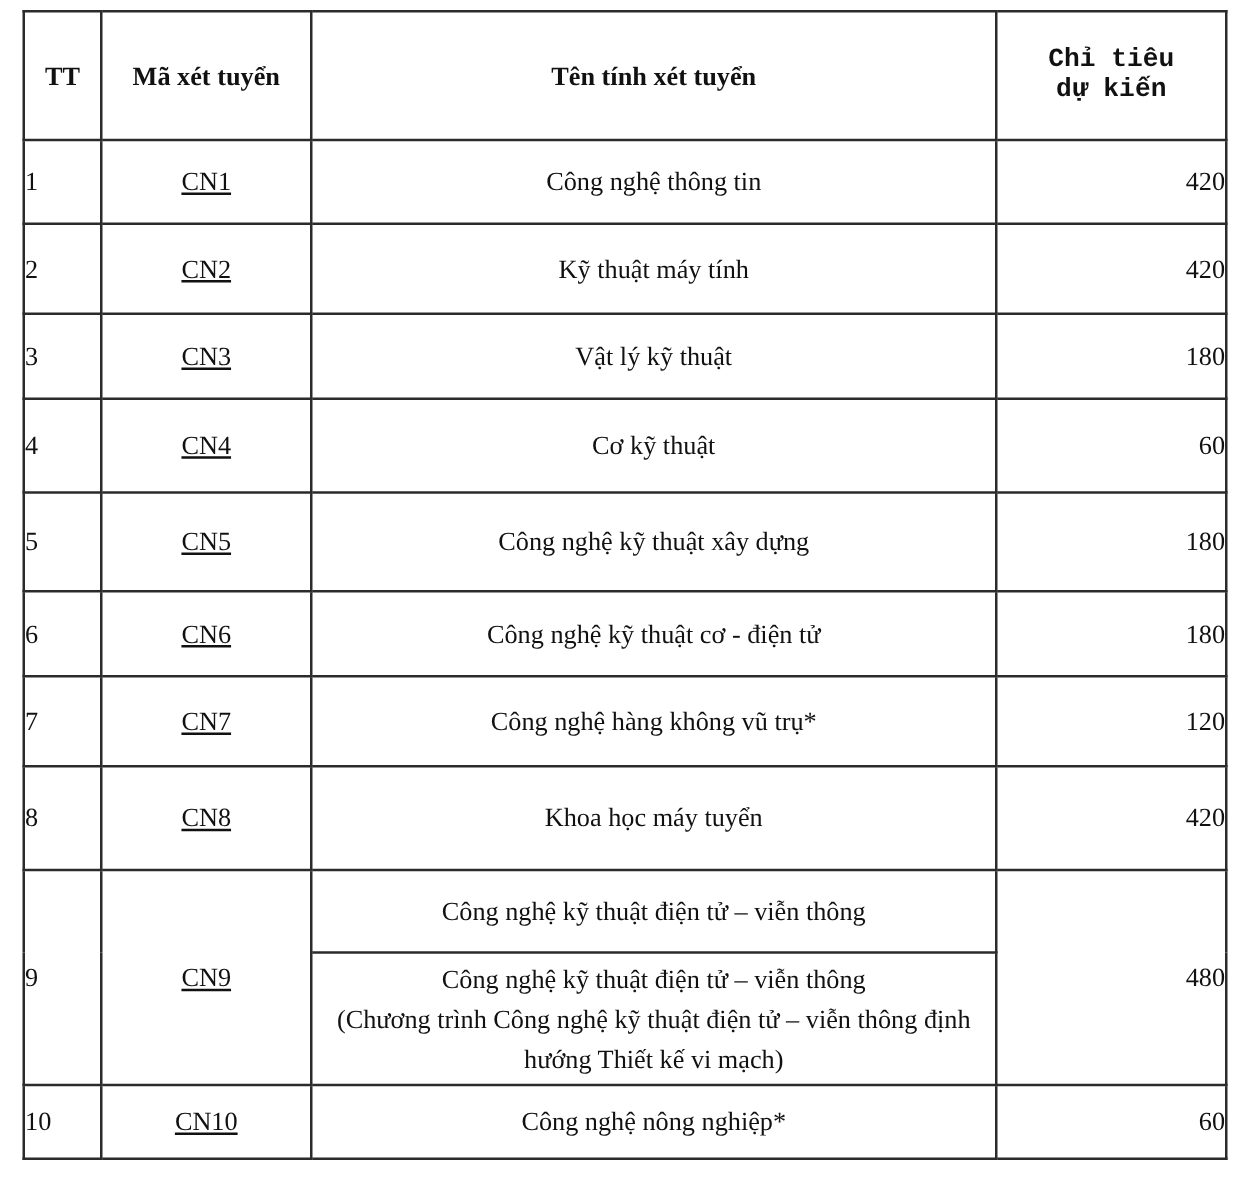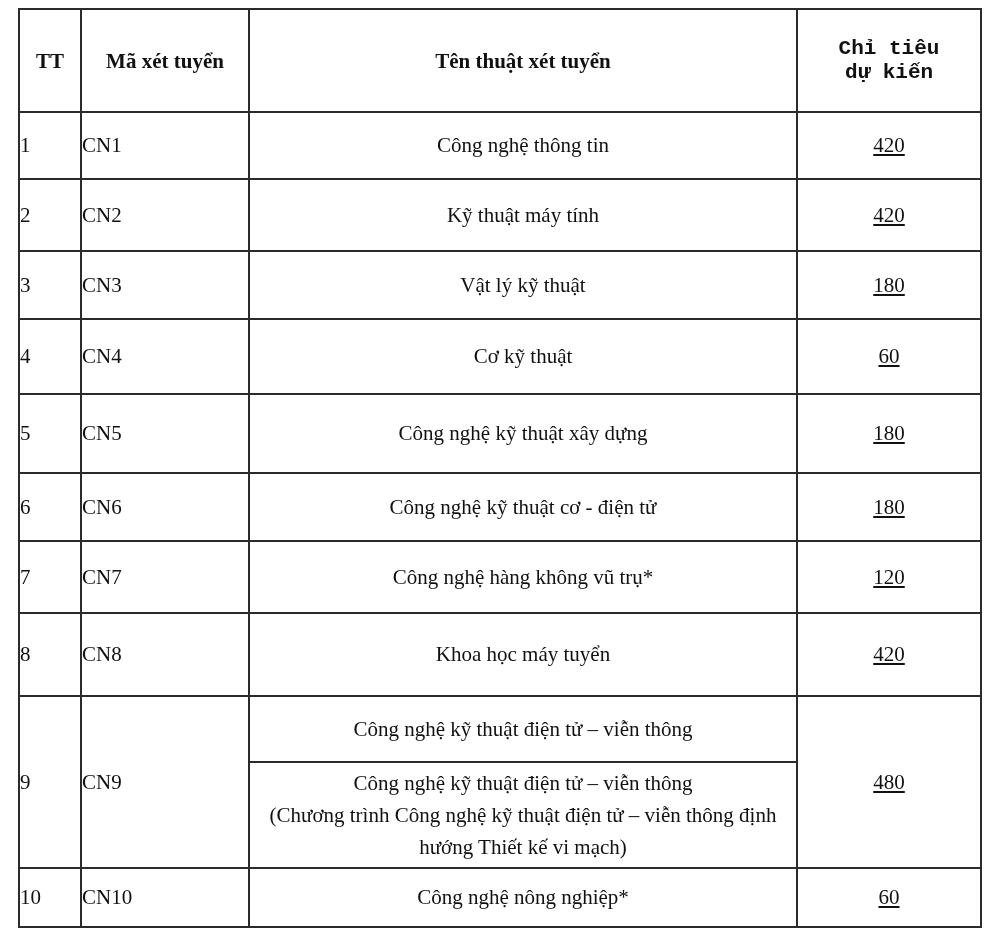--- a/index.html
+++ b/index.html
@@ -29,40 +29,40 @@
       padding: 0;
       vertical-align: middle;
     }
     th {
       font-weight: bold;
       text-align: center;
       font-size: 21px;
       line-height: 24px;
     }
     td.tt { text-align: left; padding-left: 12px; }
-    td.code { text-align: left; }
+    td.code { text-align: center; text-decoration: underline; }
     td.name { text-align: center; padding-left: 12px; padding-right: 10px; }
-    td.quota { text-align: center; text-decoration: underline; }
+    td.quota { text-align: right; }
     .sub-line { display: block; line-height: 32px; }
   </style>
 </head>
 <body>
 
 <table class="admissions">
   <colgroup>
     <col style="width:62px">
     <col style="width:168px">
     <col style="width:548px">
     <col style="width:184px">
   </colgroup>
   <thead>
     <tr style="height:103px">
       <th>TT</th>
       <th>Mã xét tuyển</th>
-      <th>Tên thuật xét tuyển</th>
+      <th>Tên tính xét tuyển</th>
       <th style="padding:0 30px;font-family:Liberation Mono, monospace;"><span>Chỉ tiêu dự kiến</span></th>
     </tr>
   </thead>
   <tbody>
     <tr style="height:67px">
       <td class="tt">1</td>
       <td class="code">CN1</td>
       <td class="name">Công nghệ thông tin</td>
       <td class="quota">420</td>
     </tr>

